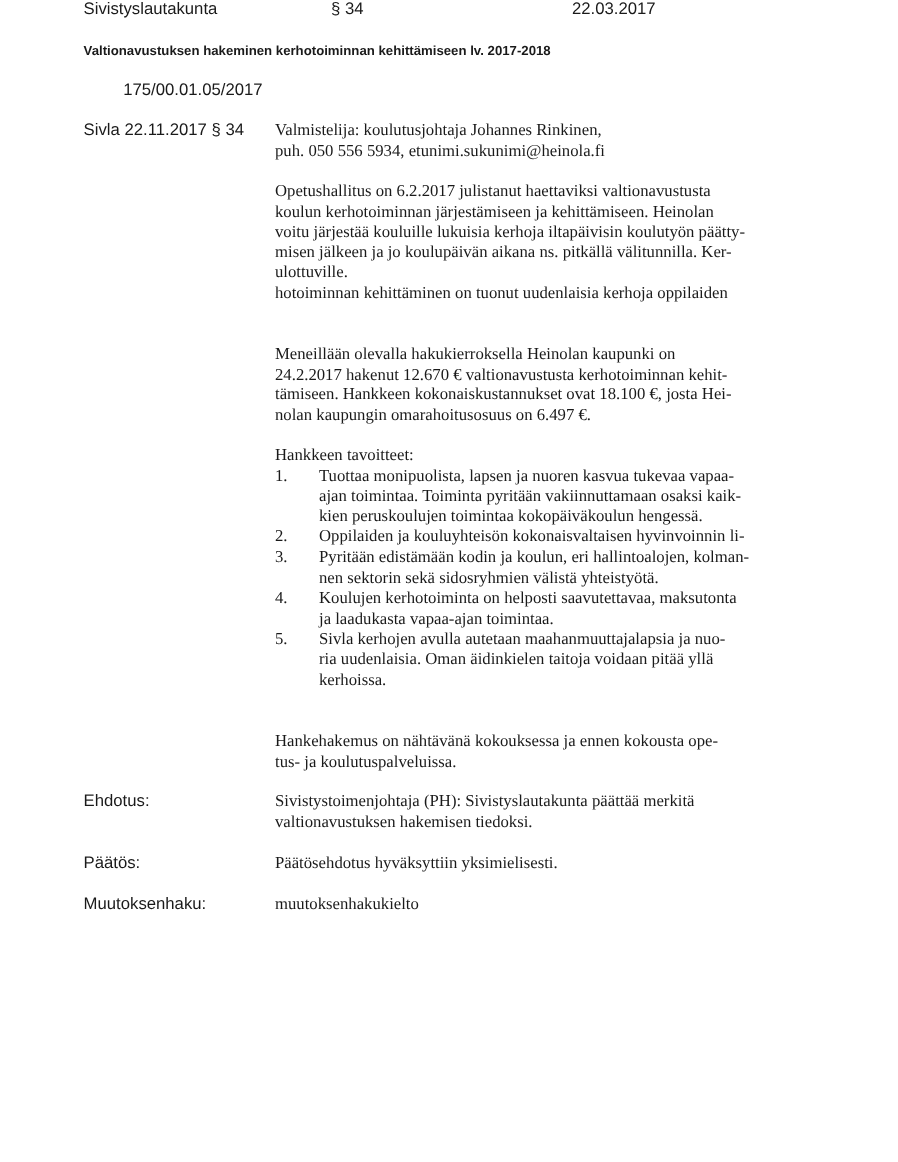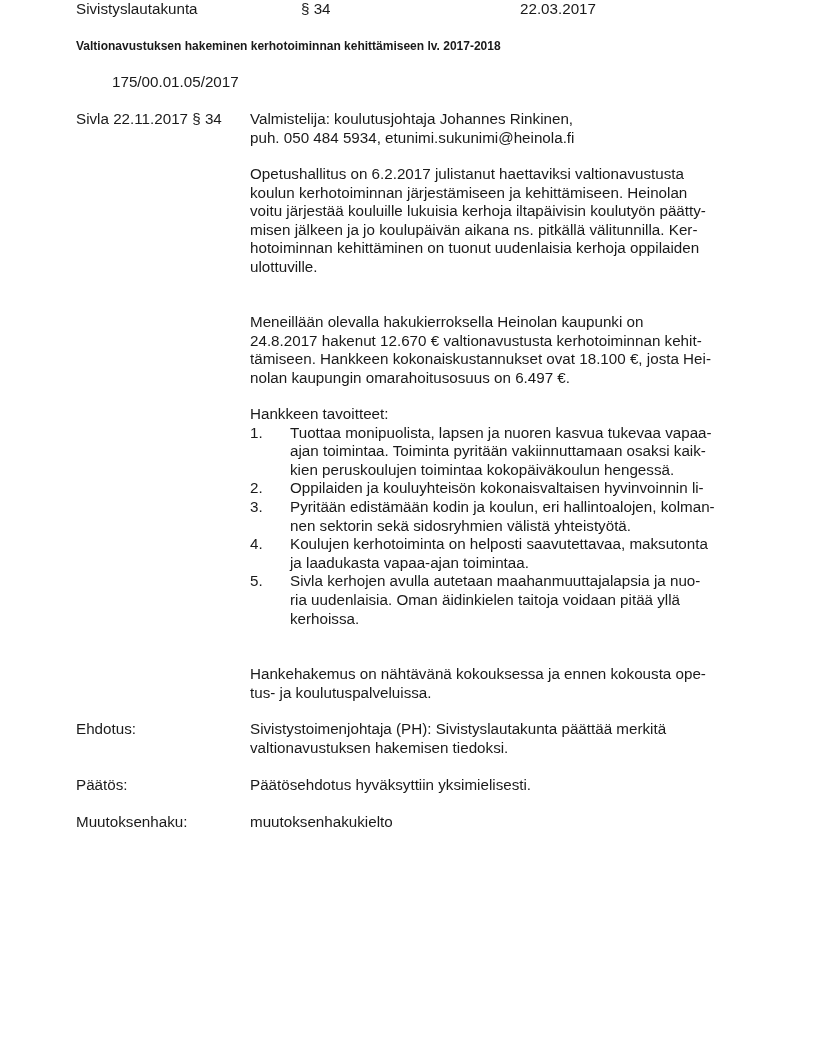--- a/index.html
+++ b/index.html
@@ -7,53 +7,53 @@
     width: 816px; height: 1056px; position: relative; overflow: hidden;
     font-family: "Liberation Sans", sans-serif;
     font-size: 15.2px; color: #1a1a1a; line-height: 18.6px;
   }
   .abs { position: absolute; white-space: nowrap; text-align: right; }
   .hdr { top: 0px; }
   #title { top: 37px; left: 76px; font-weight: bold; font-size: 12px; }
   #ref { top: 73px; left: 76px; margin-left: 36px; }
   .left-label { position: absolute; left: 76px; }
   .body-col { position: absolute; left: 250px; width: 500px; }
-  .lines span { display: block; white-space: nowrap; }
+  .lines span { display: block; white-space: nowrap; font-family: Liberation Serif, serif; }
   .goal { position: relative; padding-left: 40px; }
   .goal .num { position: absolute; left: 0; top: 0; }
 </style>
 </head>
 <body>
 
 <div class="abs hdr" style="left:76px">Sivistyslautakunta</div>
 <div class="abs hdr" style="left:301px">§ 34</div>
 <div class="abs hdr" style="left:520px">22.03.2017</div>
 
 <div class="abs" id="title">Valtionavustuksen hakeminen kerhotoiminnan kehittämiseen lv. 2017-2018</div>
 <div class="abs" id="ref">175/00.01.05/2017</div>
 
 <div class="left-label" style="top:110px">Sivla 22.11.2017 § 34</div>
 
 <div class="body-col lines" style="top:110px">
   <span>Valmistelija: koulutusjohtaja Johannes Rinkinen,</span>
-  <span>puh. 050 484 5934, etunimi.sukunimi@heinola.fi</span>
+  <span>puh. 050 556 5934, etunimi.sukunimi@heinola.fi</span>
 </div>
 
 <div class="body-col lines" style="top:165px">
   <span>Opetushallitus on 6.2.2017 julistanut haettaviksi valtionavustusta</span>
   <span>koulun kerhotoiminnan järjestämiseen ja kehittämiseen. Heinolan</span>
   <span>voitu järjestää kouluille lukuisia kerhoja iltapäivisin koulutyön päätty-</span>
   <span>misen jälkeen ja jo koulupäivän aikana ns. pitkällä välitunnilla. Ker-</span>
+  <span>ulottuville.</span>
   <span>hotoiminnan kehittäminen on tuonut uudenlaisia kerhoja oppilaiden</span>
-  <span>ulottuville.</span>
 </div>
 
 <div class="body-col lines" style="top:313px">
   <span>Meneillään olevalla hakukierroksella Heinolan kaupunki on</span>
-  <span>24.8.2017 hakenut 12.670 € valtionavustusta kerhotoiminnan kehit-</span>
+  <span>24.2.2017 hakenut 12.670 € valtionavustusta kerhotoiminnan kehit-</span>
   <span>tämiseen. Hankkeen kokonaiskustannukset ovat 18.100 €, josta Hei-</span>
   <span>nolan kaupungin omarahoitusosuus on 6.497 €.</span>
 </div>
 
 <div class="body-col" style="top:405px">
   <div class="lines">
       <span>Hankkeen tavoitteet:</span>
     </div>
   <div class="goal lines">
     <span class="num">1.</span>

